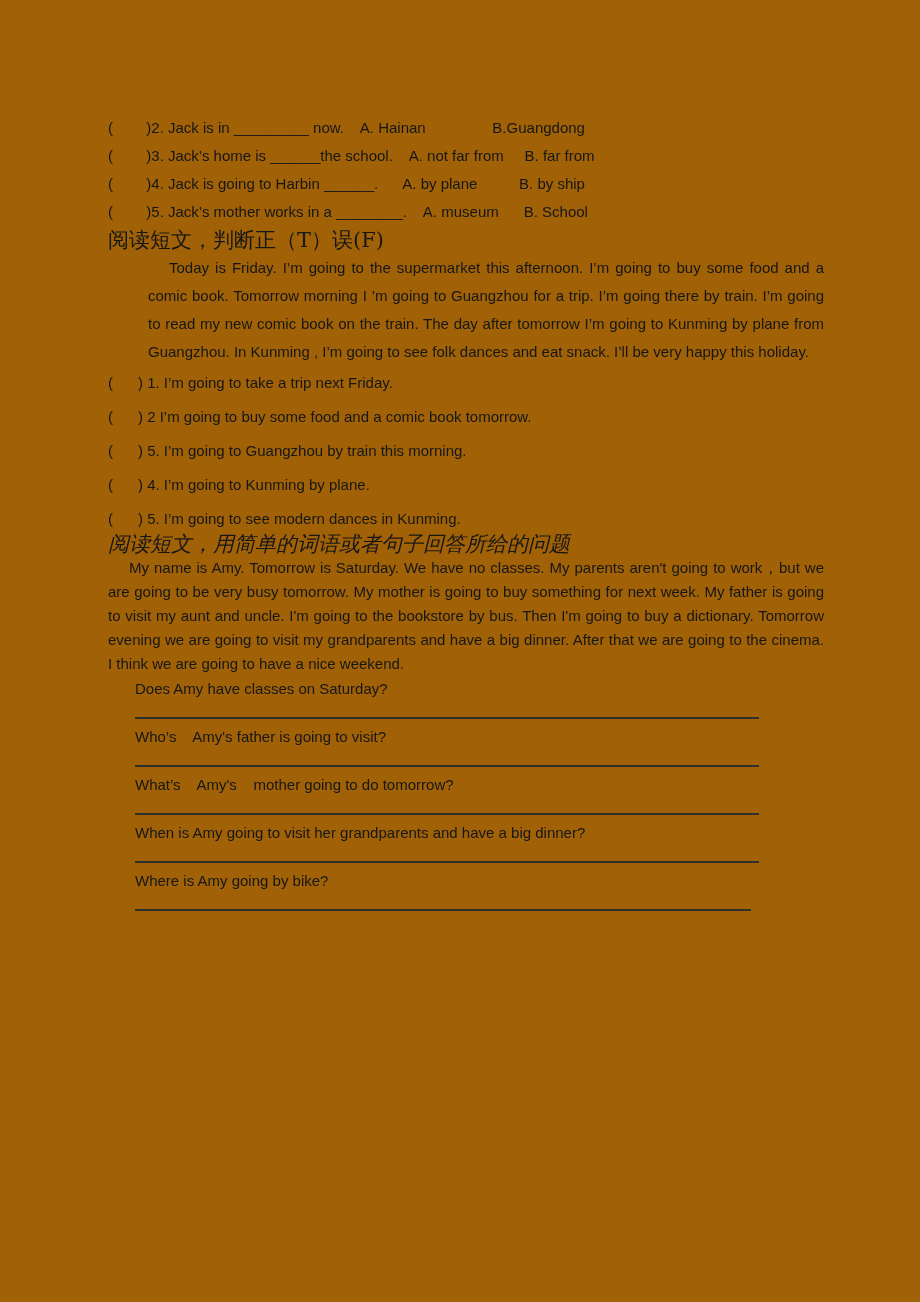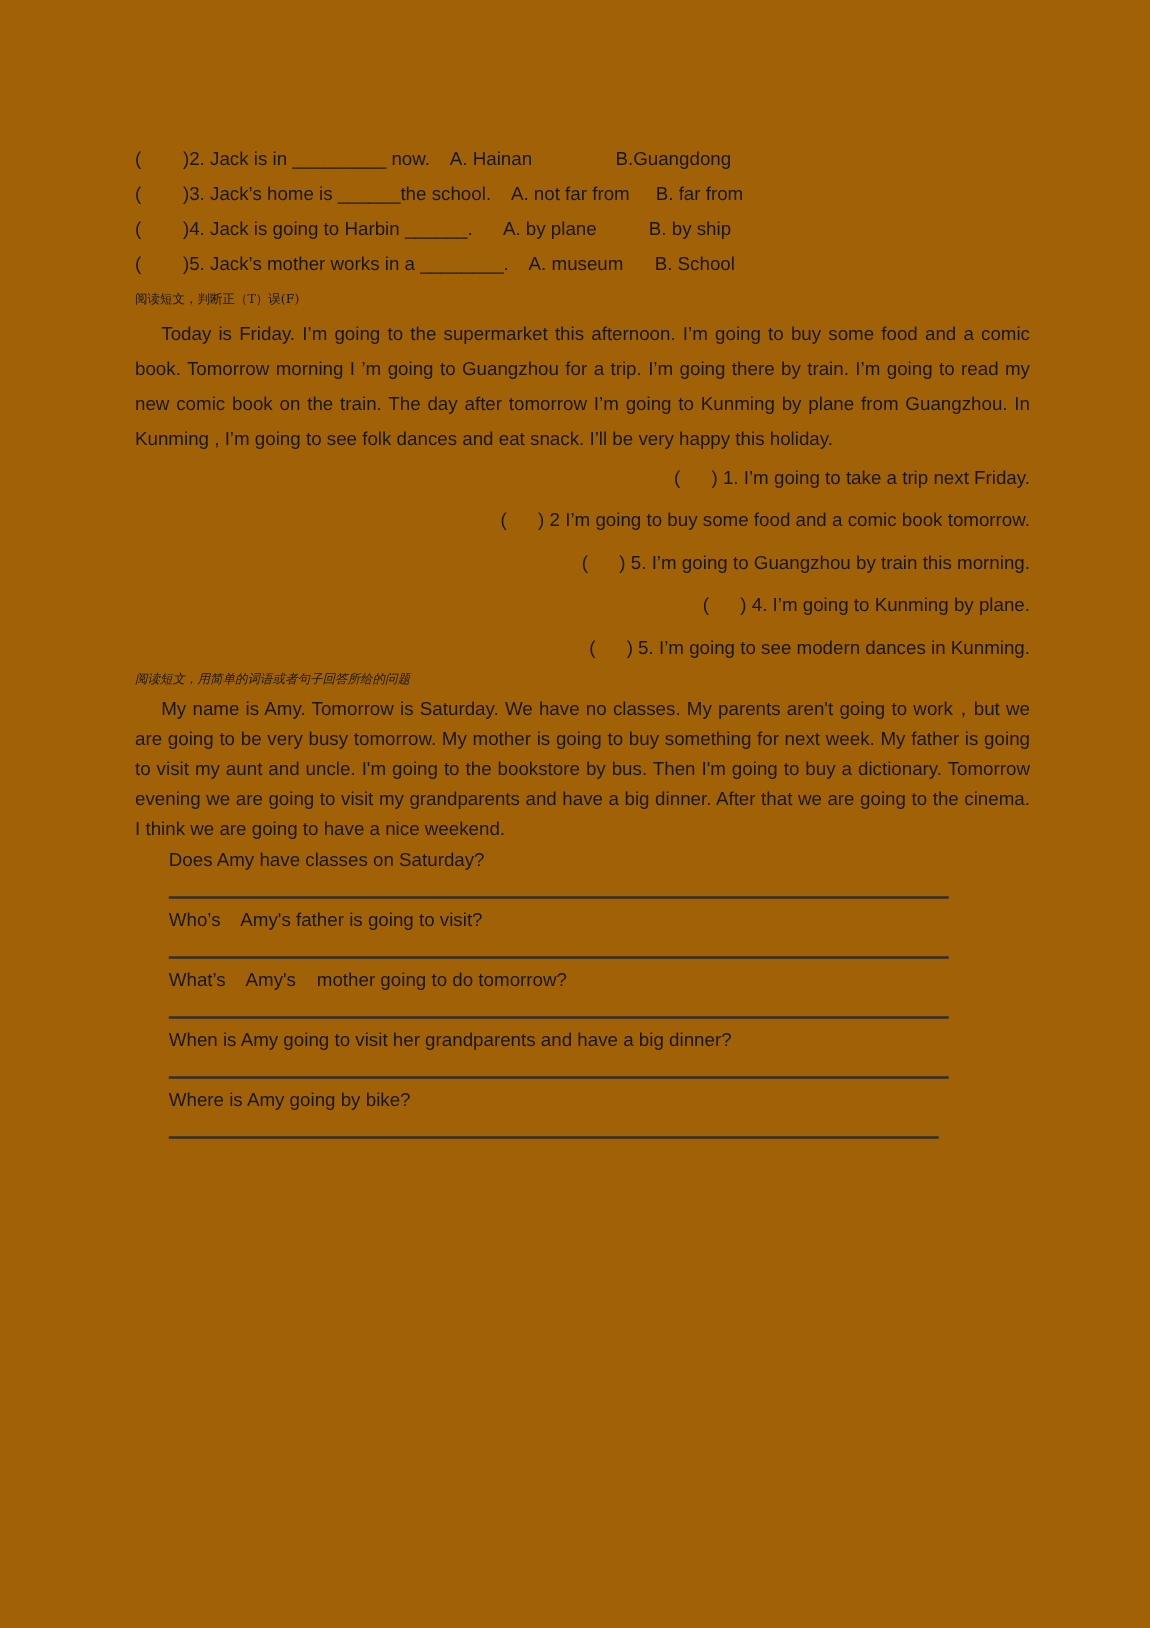--- a/index.html
+++ b/index.html
@@ -21,33 +21,33 @@
   .content {
     position: absolute;
     left: 108px;
     top: 114px;
     width: 716px;
   }
   .line { white-space: pre-wrap; }
   .mcq-line { line-height: 28px; }
   .heading-cn {
     font-family: "DejaVu Serif", "Liberation Serif", serif;
-    font-size: 10px;
+    font-size: 21px;
     line-height: 28px;
     white-space: pre-wrap;
   }
   .heading-2 { line-height: 24px; margin-top: -4px; font-style: italic; }
   .passage {
     text-align: justify;
     text-indent: 21px;
     white-space: normal;
   }
-  .passage-1 { line-height: 28px; }
+  .passage-1 { line-height: 28px; margin-left: 40px; }
   .passage-2 { line-height: 24px; }
-  .tf-line { line-height: 34px; text-align: right; }
+  .tf-line { line-height: 34px; }
   .qa { margin-top: 3px; margin-left: 27px; }
   .qa-block { margin-bottom: 8px; }
   .qa-question { line-height: 20px; white-space: pre-wrap; }
   .answer-line {
     height: 0;
     width: 624px;
     border-bottom: 2px solid #2f2f2f;
     margin-top: 18px;
   }
   .answer-line.short { width: 616px; }

